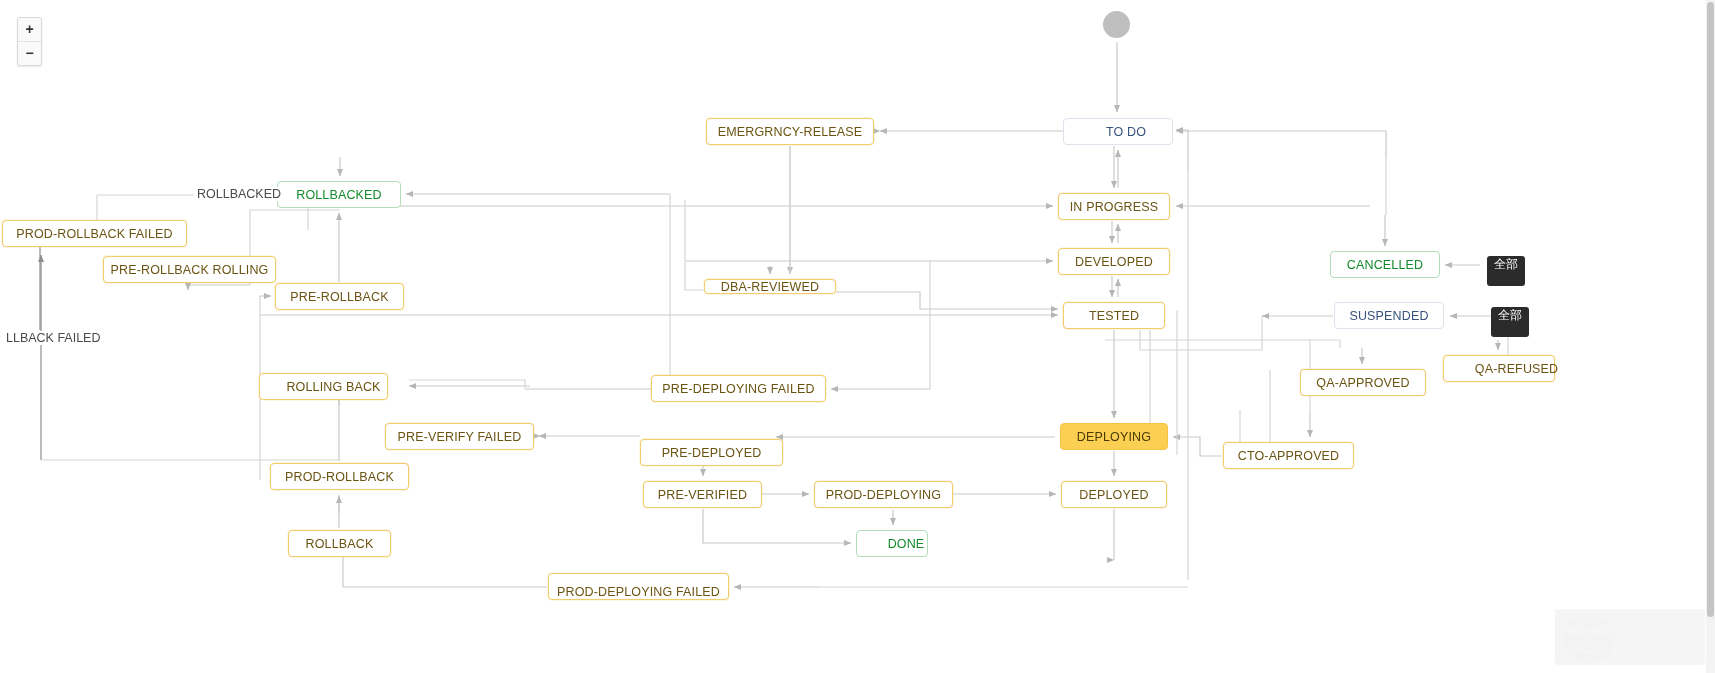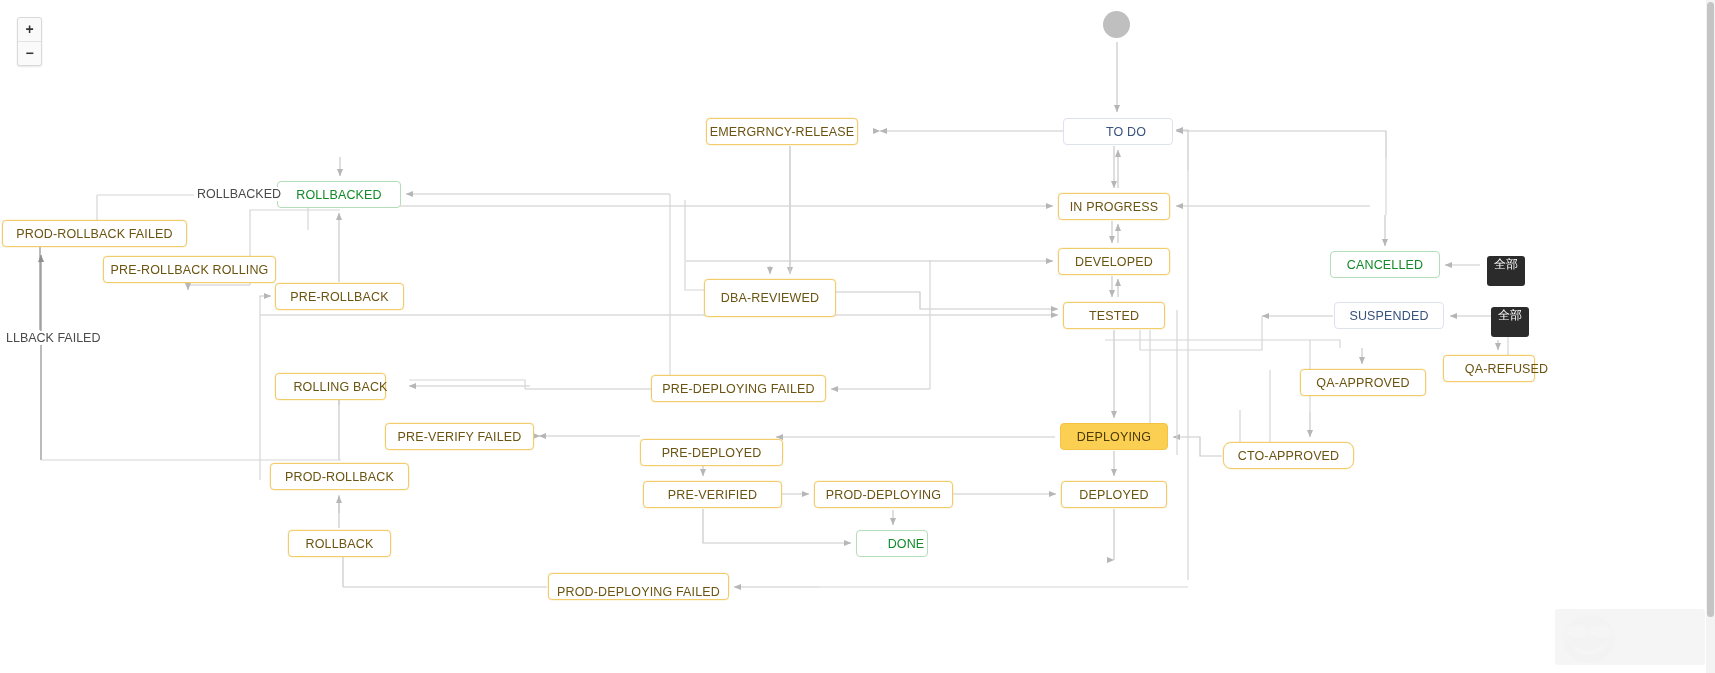--- a/index.html
+++ b/index.html
@@ -297,81 +297,81 @@
     <div class="zoom-btn">+</div>
     <div class="zoom-btn">−</div>
   </div>
 
   <div class="start-node" style="left:1103px; top:11px;"></div>
 
   <div id="node-layer">
       <div class="node blue" style="left: 1063px; top: 118px; width: 110px; height: 27px; padding-left: 16px;">
         <span>TO DO</span>
       </div>
-      <div class="node amber" style="left: 706px; top: 118px; width: 152px; height: 27px; align-items: center;">
+      <div class="node amber" style="left: 706px; top: 118px; width: 168px; height: 27px; align-items: center;">
         <span>EMERGRNCY-RELEASE</span>
       </div>
       <div class="node amber" style="left: 1058px; top: 193px; width: 112px; height: 27px;">
         <span>IN PROGRESS</span>
       </div>
       <div class="node green" style="left: 277px; top: 181px; width: 124px; height: 27px;">
         <span>ROLLBACKED</span>
       </div>
       <div class="node amber" style="left: 2px; top: 220px; width: 185px; height: 27px;">
         <span>PROD-ROLLBACK FAILED</span>
       </div>
       <div class="node amber" style="left: 1058px; top: 248px; width: 112px; height: 27px;">
         <span>DEVELOPED</span>
       </div>
       <div class="node amber" style="left: 103px; top: 256px; width: 173px; height: 27px;">
         <span>PRE-ROLLBACK ROLLING</span>
       </div>
-      <div class="node amber" style="left: 704px; top: 279px; width: 132px; height: 38px;">
+      <div class="node amber" style="left: 704px; top: 279px; width: 132px; height: 15px;">
         <span>DBA-REVIEWED</span>
       </div>
       <div class="node amber" style="left: 275px; top: 283px; width: 129px; height: 27px;">
         <span>PRE-ROLLBACK</span>
       </div>
       <div class="node amber" style="left: 1063px; top: 302px; width: 102px; height: 27px;">
         <span>TESTED</span>
       </div>
       <div class="node green" style="left: 1330px; top: 251px; width: 110px; height: 27px;">
         <span>CANCELLED</span>
       </div>
       <div class="node blue" style="left: 1334px; top: 302px; width: 110px; height: 27px;">
         <span>SUSPENDED</span>
       </div>
-      <div class="node amber" style="left: 1443px; top: 355px; width: 92px; height: 27px; padding-left: 35px;">
+      <div class="node amber" style="left: 1443px; top: 355px; width: 112px; height: 27px; padding-left: 35px;">
         <span>QA-REFUSED</span>
       </div>
       <div class="node amber" style="left: 1300px; top: 369px; width: 126px; height: 27px;">
         <span>QA-APPROVED</span>
       </div>
-      <div class="node amber" style="left: 275px; top: 373px; width: 111px; height: 27px; padding-left: 20px;">
+      <div class="node amber" style="left: 259px; top: 373px; width: 129px; height: 27px; padding-left: 20px;">
         <span>ROLLING BACK</span>
       </div>
       <div class="node amber" style="left: 651px; top: 375px; width: 175px; height: 27px;">
         <span>PRE-DEPLOYING FAILED</span>
       </div>
       <div class="node amber" style="left: 385px; top: 423px; width: 149px; height: 27px;">
         <span>PRE-VERIFY FAILED</span>
       </div>
       <div class="node amber" style="left: 640px; top: 439px; width: 143px; height: 27px;">
         <span>PRE-DEPLOYED</span>
       </div>
       <div class="node amber-solid" style="left: 1060px; top: 423px; width: 108px; height: 27px;">
         <span>DEPLOYING</span>
       </div>
-      <div class="node amber" style="left: 1223px; top: 442px; width: 131px; height: 27px; border-radius: 8px;">
+      <div class="node amber" style="left: 1223px; top: 442px; width: 131px; height: 27px;">
         <span>CTO-APPROVED</span>
       </div>
       <div class="node amber" style="left: 270px; top: 463px; width: 139px; height: 27px;">
         <span>PROD-ROLLBACK</span>
       </div>
-      <div class="node amber" style="left: 643px; top: 481px; width: 139px; height: 27px;">
+      <div class="node amber" style="left: 643px; top: 481px; width: 119px; height: 27px;">
         <span>PRE-VERIFIED</span>
       </div>
       <div class="node amber" style="left: 814px; top: 481px; width: 139px; height: 27px;">
         <span>PROD-DEPLOYING</span>
       </div>
       <div class="node amber" style="left: 1061px; top: 481px; width: 106px; height: 27px;">
         <span>DEPLOYED</span>
       </div>
       <div class="node green" style="left: 856px; top: 530px; width: 72px; height: 27px; padding-left: 28px;">
         <span>DONE</span>

